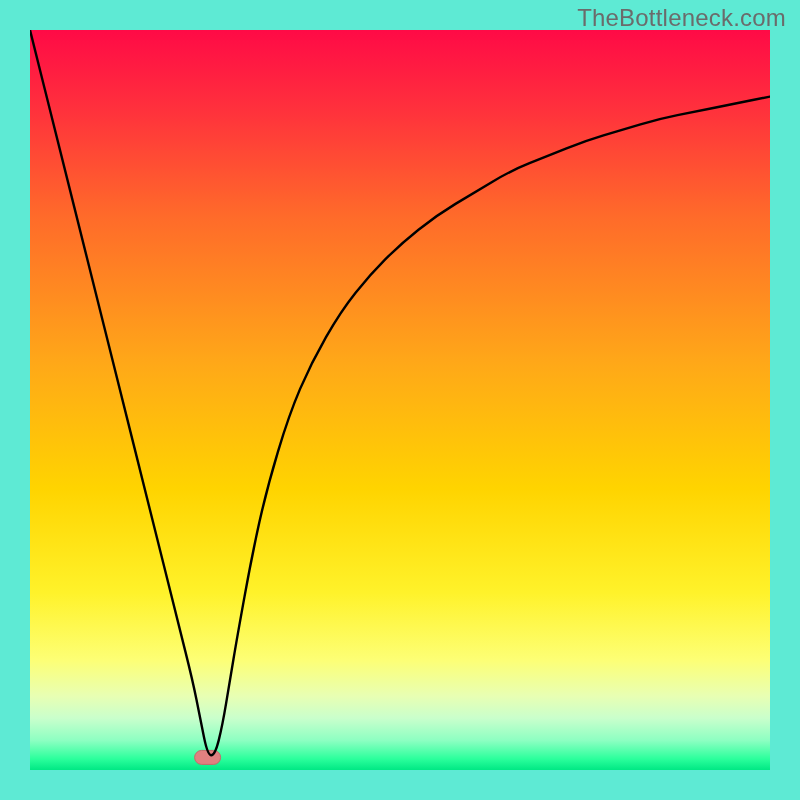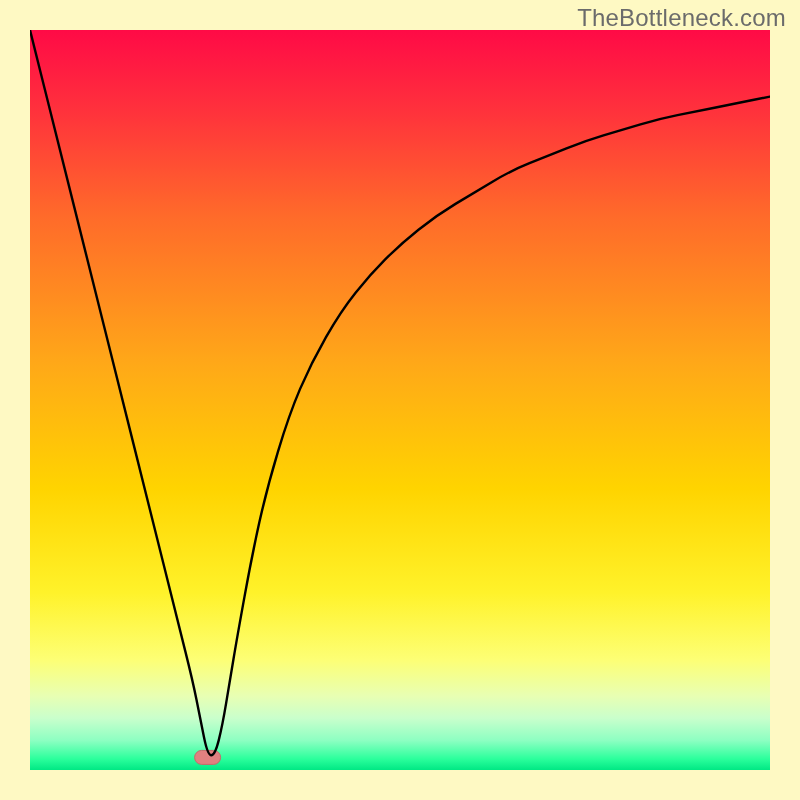--- a/index.html
+++ b/index.html
@@ -8,21 +8,21 @@
     width: 800px;
     height: 800px;
     overflow: hidden;
     background: #000;
     font-family: Arial, Helvetica, sans-serif;
   }
   .stage {
     position: relative;
     width: 800px;
     height: 800px;
-    background: #fef9c3;
+    background: #5eead4;
   }
   .plot-frame {
     position: absolute;
     left: 30px;
     top: 30px;
     width: 740px;
     height: 740px;
     background: #000;
   }
   .plot-inner {

